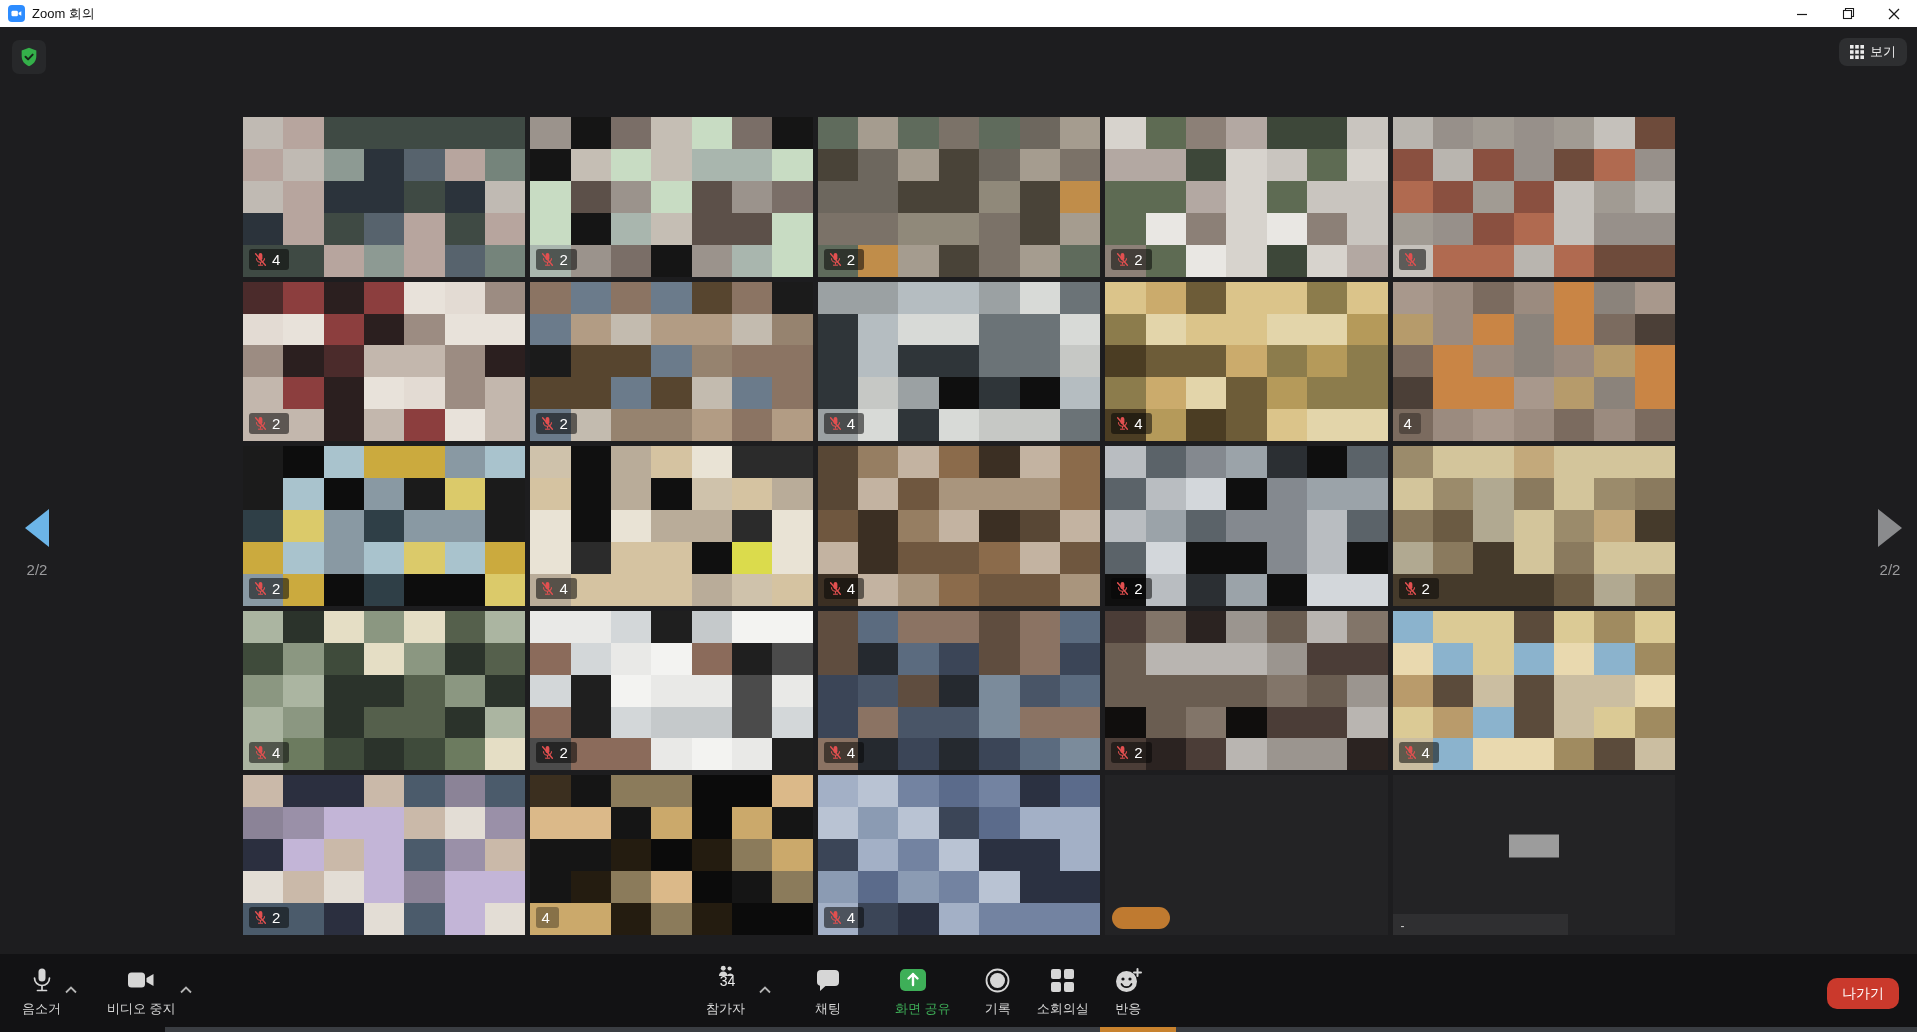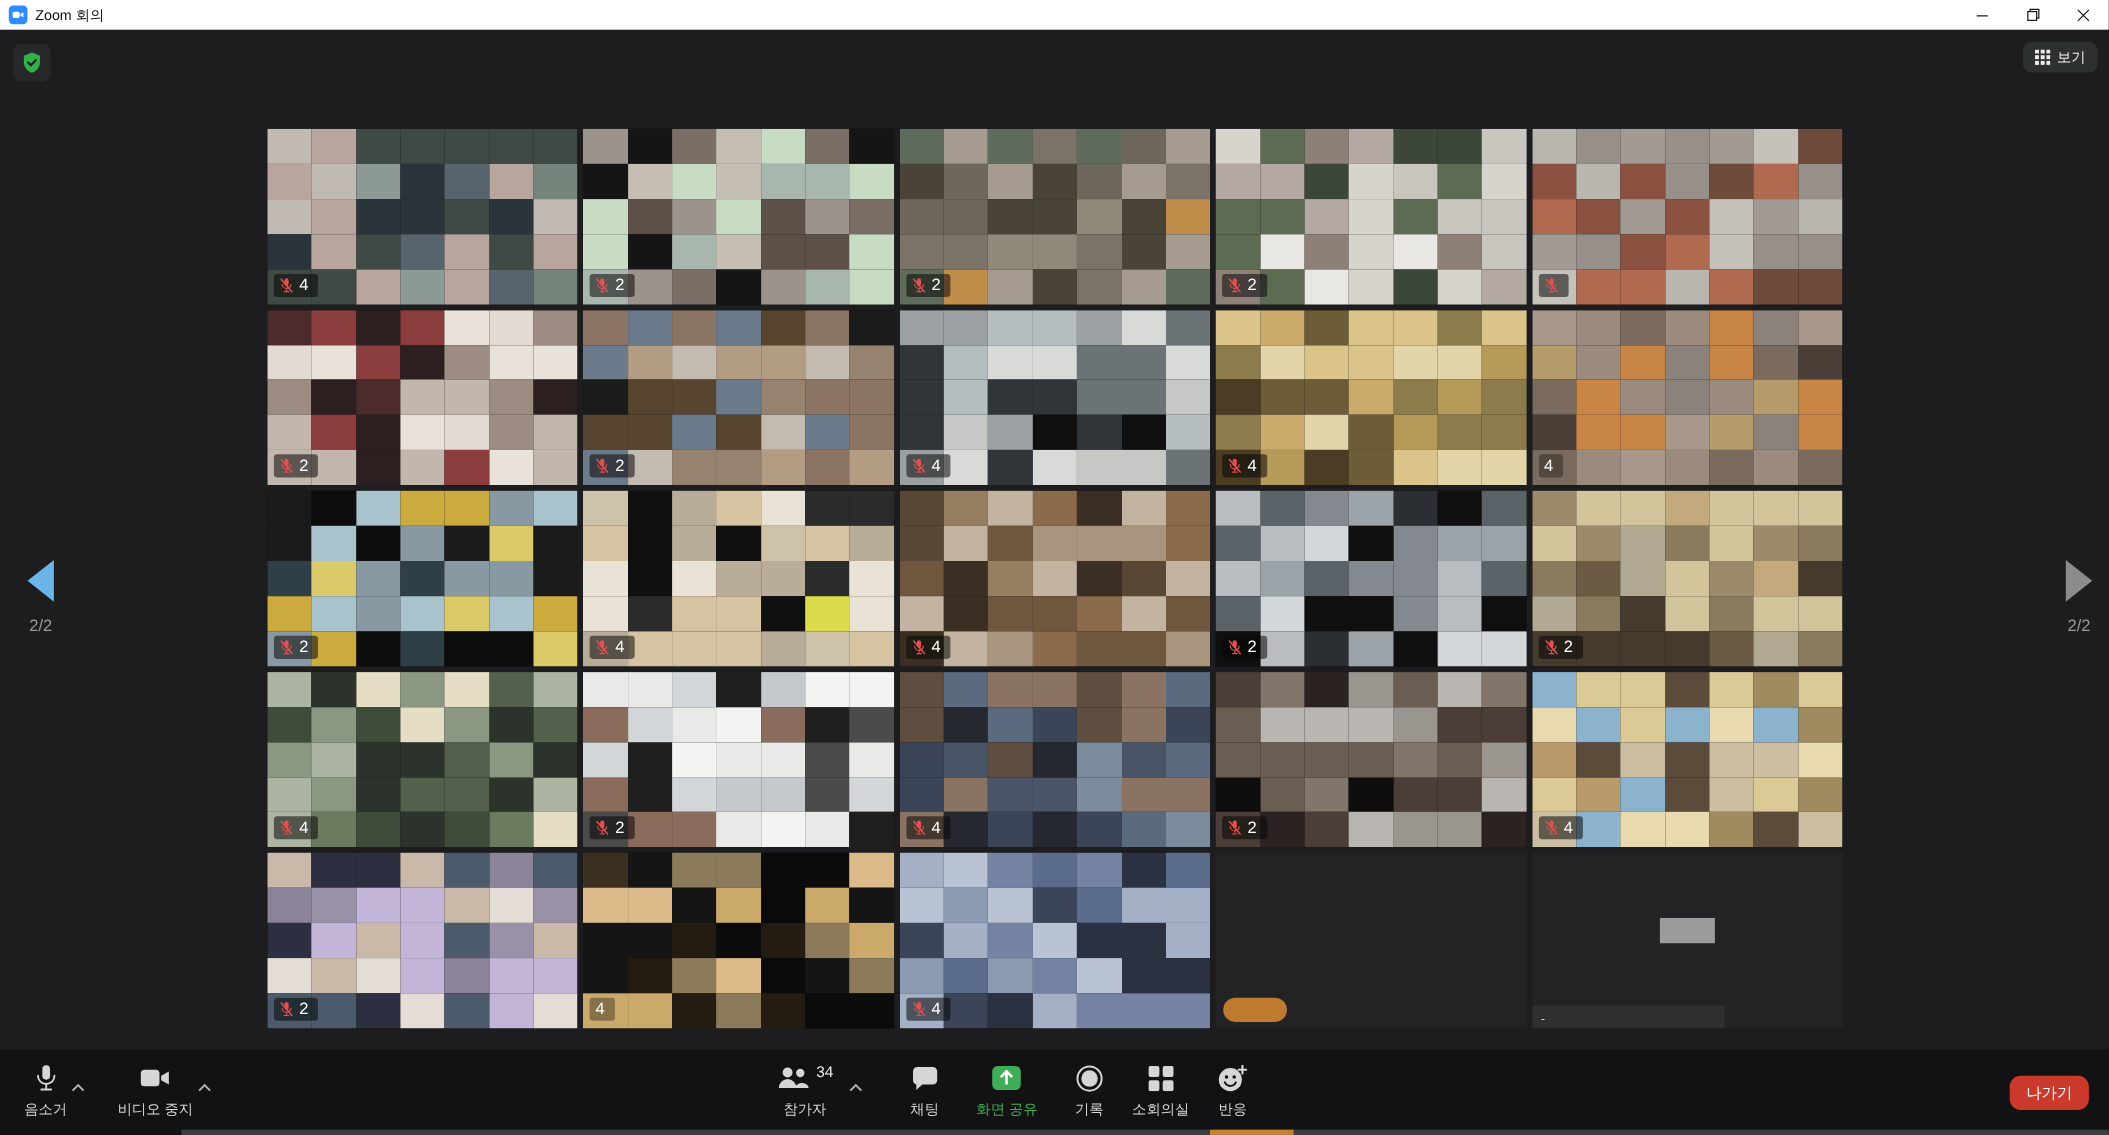--- a/index.html
+++ b/index.html
@@ -55,21 +55,21 @@
   .page-nav.left { left:25px; top:482px; }
   .page-nav.right { right:15px; top:482px; }
 
   
   .toolbar { position:absolute; left:0; right:0; bottom:0; height:78px; background:#121214; z-index:10; }
   .tb-left { position:absolute; left:22px; top:0; height:100%; display:flex; align-items:flex-start; }
   .tb-center { position:absolute; left:706px; top:0; height:100%; display:flex; align-items:flex-start; }
   .ctl { display:flex; flex-direction:column; align-items:center; padding-top:11px; cursor:pointer; }
   .ctl .ico { height:30px; display:flex; align-items:center; justify-content:center; }
   .ctl .lbl { margin-top:5px; font-size:13px; color:#d6d6d6; white-space:nowrap; }
-  .ctl.accent .lbl { color:var(--accent-green,#3EAF58); }
+  .ctl.accent .lbl { color:var(--accent-green,#3EAF58);margin-left:20px; }
   .chev { padding:26px 4px 0 4px; cursor:pointer; }
   .count { color:#ececec; font-size:14px; margin-left:4px; position:relative; top:-6px; }
   .gap1 { width:26px; } .gap2 { width:34px; } .gap3 { width:40px; }
   .leave-btn { position:absolute; right:18px; top:24px; width:72px; height:31px; border-radius:10px;
                background:var(--leave-red,#CA392C); color:#fff; font-size:14px; display:flex;
                align-items:center; justify-content:center; cursor:pointer; }
 
   
   .bottom-strip { position:absolute; left:165px; right:0; bottom:0; height:5px; background:#3a3d42; z-index:20; }
   .strip-orange { position:absolute; left:935px; width:76px; height:5px; background:#c8822e; }
@@ -1294,21 +1294,21 @@
       <div class="chev">
         <svg width="12" height="8" viewBox="0 0 12 8" fill="none" stroke="#b4b4b4" stroke-width="1.8">
             <polyline points="1,6.5 6,1.5 11,6.5"></polyline>
           </svg>
       </div>
     </div>
 
     <div class="tb-center">
       <div style="display:flex;">
         <div class="ctl">
-          <div class="ico" style="gap:2px;">
+          <div class="ico" style="gap:2px;flex-direction:column;">
             <svg width="30" height="22" viewBox="0 0 30 22" fill="#d6d6d6">
               <circle cx="10" cy="6" r="4.5"></circle>
                 <path d="M2 20 a8 8 0 0 1 16 0 Z"></path>
               <circle cx="21.5" cy="6.5" r="3.8"></circle>
                 <path d="M16.5 20 a7 7 0 0 1 12.5 -1 l0 1 Z"></path>
             </svg>
             <span class="count">34</span>
           </div>
           <div class="lbl">참가자</div>
         </div>

